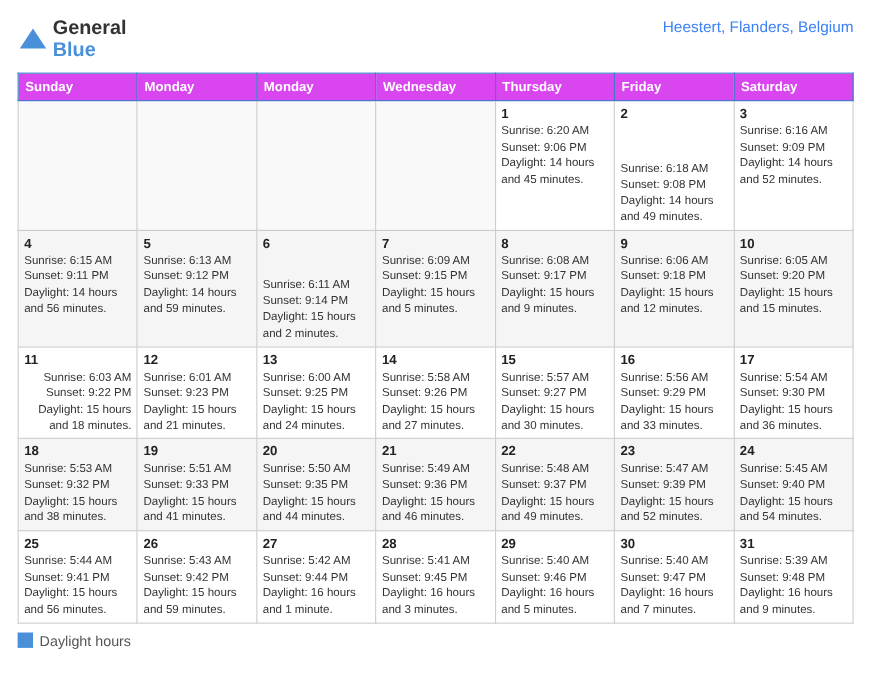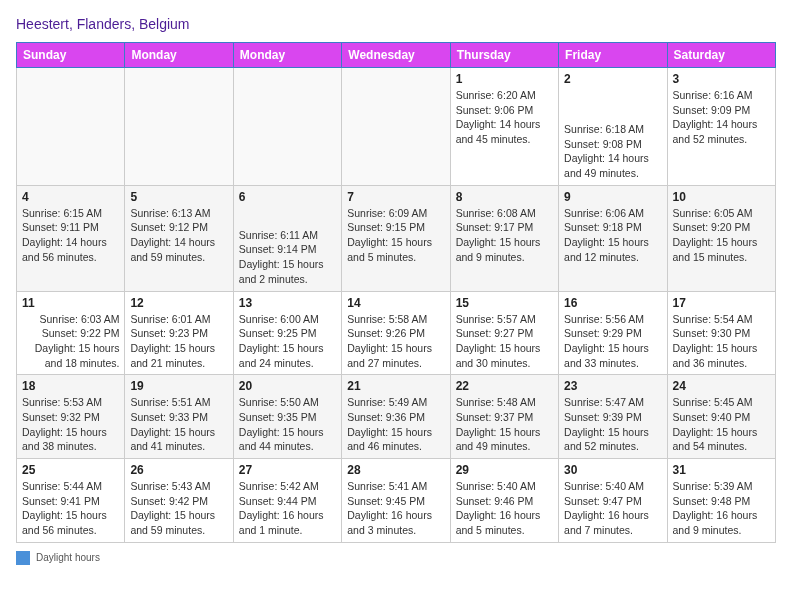--- a/index.html
+++ b/index.html
@@ -41,21 +41,21 @@
       text-align: right;
     }
     .month-title {
       font-size: 32px;
       font-weight: bold;
       color: #333;
       line-height: 1.1;
     }
     .subtitle {
       font-size: 14px;
-      color: #4c1d95;
+      color: #3b82f6;
     }
     table {
       width: 100%;
       border-collapse: collapse;
       font-size: 11px;
     }
     thead th {
       background-color: #d946ef;
       color: #fff;
       font-weight: bold;
@@ -85,37 +85,46 @@
     .day-info {
       color: #333;
       font-size: 10.5px;
       line-height: 1.4;
     }
     .empty-cell {
       background: #f9f9f9;
     }
     .footer {
       margin-top: 8px;
-      font-size: 10px;
+      font-size: 13px;
       color: #555;
       display: flex;
       align-items: center;
       gap: 6px;
     }
     .footer-box {
       width: 14px;
       height: 14px;
       background: #4a90d9;
       display: inline-block;
     }
   </style>
 </head>
 <body>
 
 <div class="header">
+  <div class="logo">
+    <svg class="logo-icon" viewBox="0 0 28 28" xmlns="http://www.w3.org/2000/svg">
+      <polygon points="14,4 26,22 2,22" fill="#4a90d9"></polygon>
+    </svg>
+    <div>
+      <div><span class="logo-text-general">General</span></div>
+      <div><span class="logo-text-blue">Blue</span></div>
+    </div>
+  </div>
   <div class="title-block">
     <div class="subtitle">Heestert, Flanders, Belgium</div>
   </div>
 </div>
 
 <table>
   <thead>
     <tr>
     <th>Sunday</th>
         <th>Monday</th>

